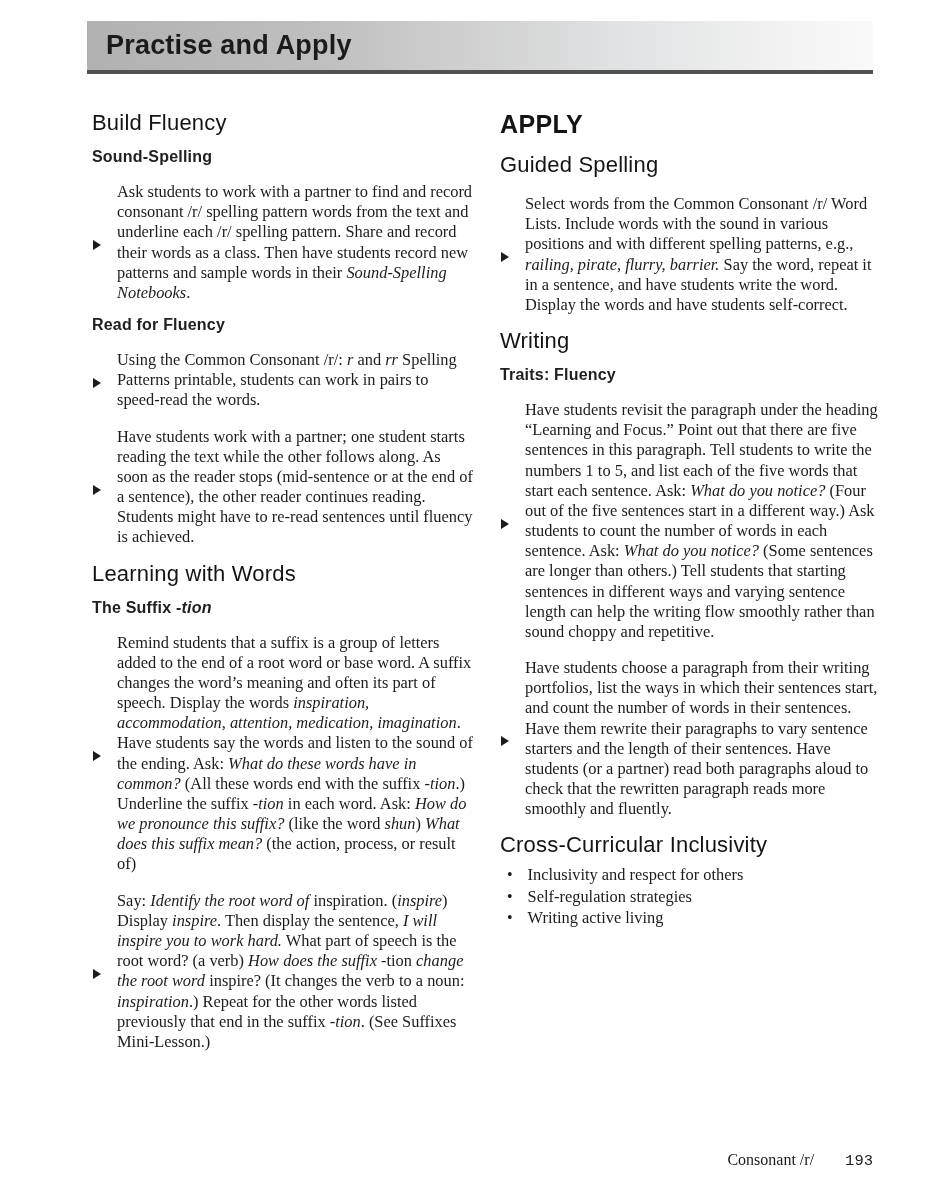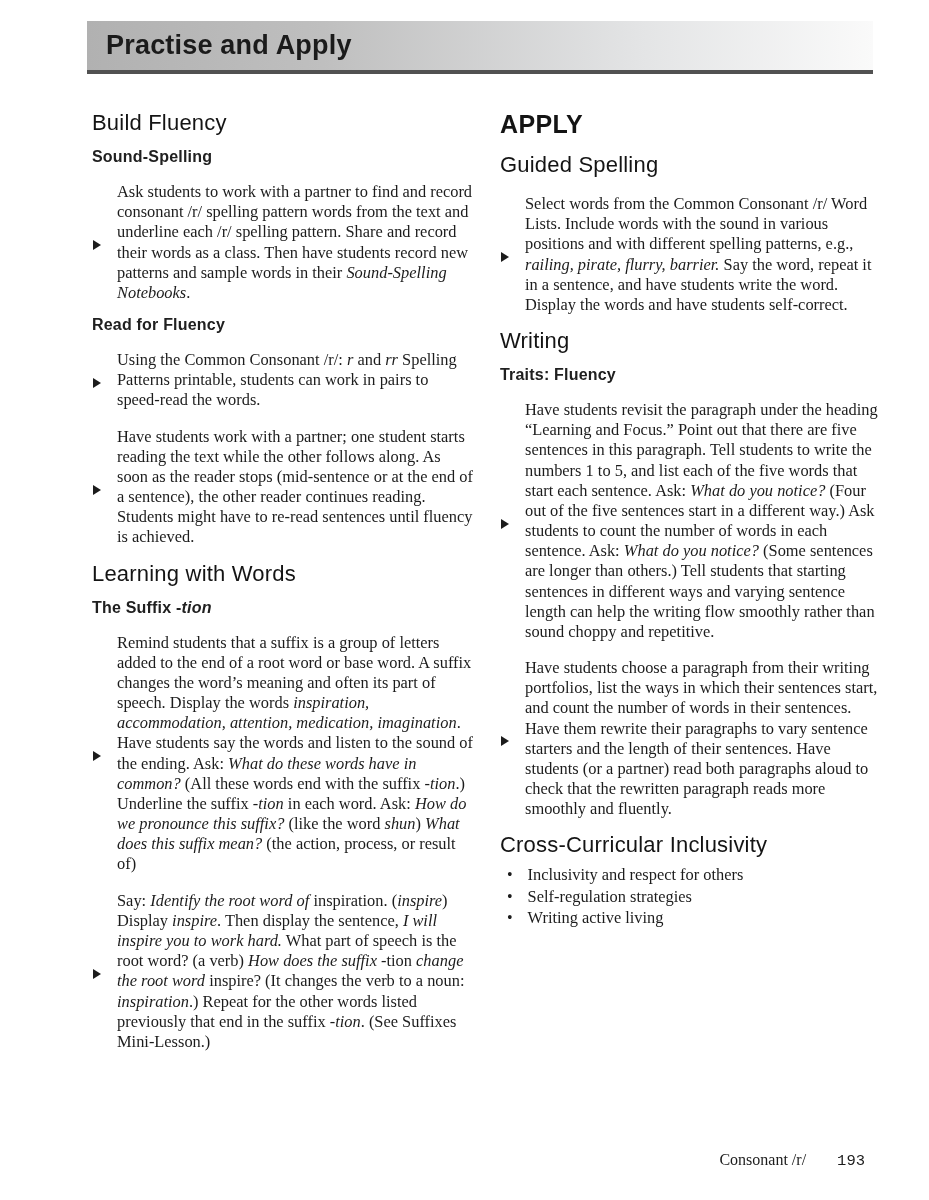--- a/index.html
+++ b/index.html
@@ -100,21 +100,21 @@
   }
   .dot-item p {
     margin: 0 0 0 15px;
     font-size: 16.4px;
     line-height: 1.25;
   }
 
   
   .footer {
     position: absolute;
-    right: 64px; bottom: 30px;
+    right: 56px; bottom: 30px;
     display: flex;
     align-items: baseline;
     gap: 31px;
   }
   .footer-label {
     font-family: "Liberation Serif", serif;
     font-size: 16px;
     color: #1c1c1c;
   }
   .footer-page {

